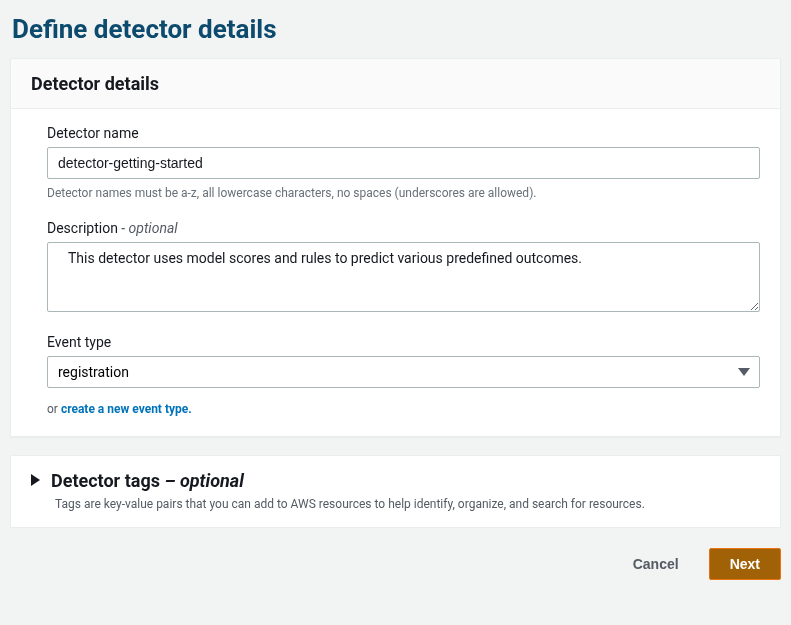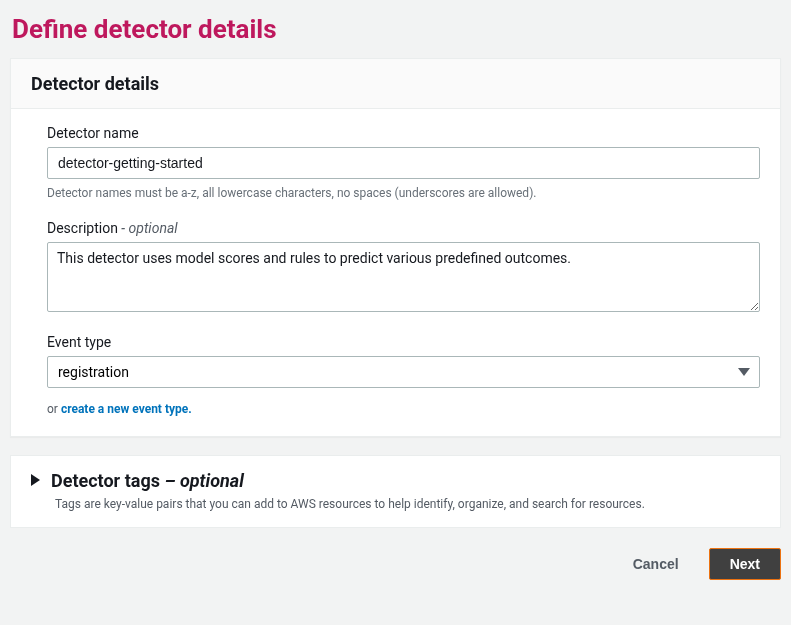--- a/index.html
+++ b/index.html
@@ -12,21 +12,21 @@
     background: #f2f3f3;
     width: 791px;
     height: 625px;
     padding: 0;
     color: #16191f;
   }
   .page-title {
     font-size: 26px;
     font-weight: 700;
     padding: 14px 12px 14px 12px;
-    color: #be185d;
+    color: #0c4a6e;
   }
   .card {
     background: #fff;
     border: 1px solid #eaeded;
     margin: 0 10px 18px 10px;
     box-shadow: 0 1px 1px rgba(0,0,0,0.03);
   }
   .card-header {
     padding: 14px 20px;
     border-bottom: 1px solid #eaeded;
@@ -72,21 +72,21 @@
     width: 100%;
     padding: 7px 10px;
     border: 1px solid #aab7b8;
     border-radius: 2px;
     font-size: 14px;
     color: #16191f;
     background: #fff;
   }
   textarea {
     width: 100%;
-    padding: 7px 9px;
+    padding: 7px 20px;
     border: 1px solid #aab7b8;
     border-radius: 2px;
     font-size: 14px;
     color: #16191f;
     background: #fff;
     resize: vertical;
     height: 70px;
     font-family: inherit;
   }
   .select-wrapper {
@@ -162,21 +162,21 @@
     border-radius: 2px;
     cursor: pointer;
     border: none;
   }
   .btn-cancel {
     background: transparent;
     color: #545b64;
     border: none;
   }
   .btn-primary {
-    background: #404040;
+    background: #a16207;
     color: #fff;
     border: 1px solid #ec7211;
   }
   .caret-icon svg {
     display: block;
   }
 </style>
 </head>
 <body>
 

